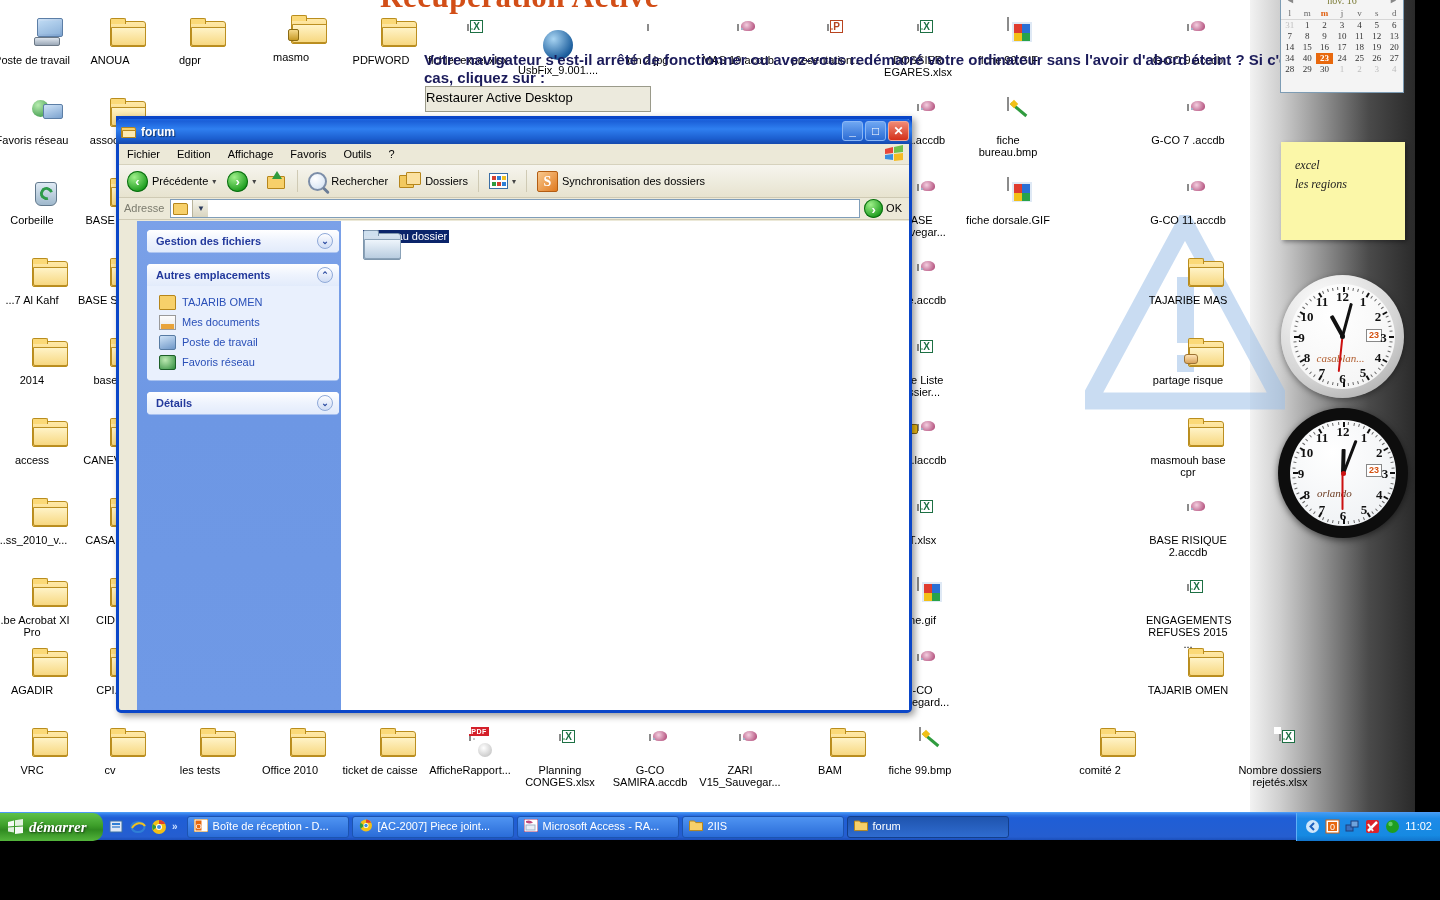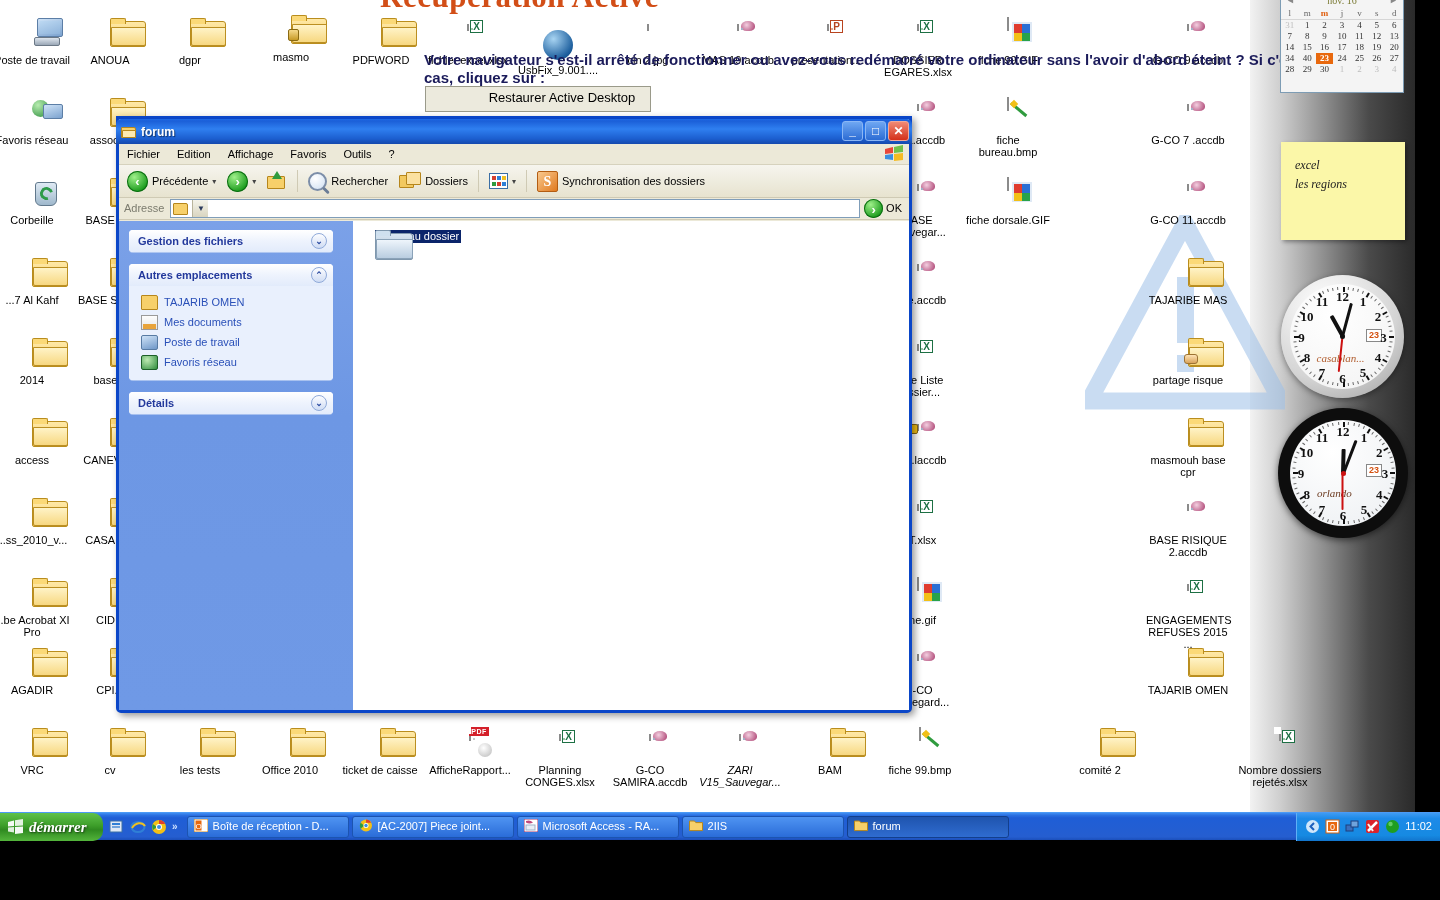--- a/index.html
+++ b/index.html
@@ -120,21 +120,21 @@
     position:absolute; left:424px; top:50px; width:900px;
     font:bold 15px/20px "Liberation Sans", sans-serif; color:#1b1b5a;
   }
   #ad-line3{
     position:absolute; left:424px; top:68px;
     font:bold 15px/20px "Liberation Sans", sans-serif; color:#1b1b5a;
   }
   #ad-btn{
     position:absolute; left:425px; top:86px; width:226px; height:26px;
     background:#eceadd; border:1px solid #9a9a8a;
-    font:13px/21px "Liberation Sans",sans-serif; text-align:center; color:#000;padding-left:48px;
+    font:13px/21px "Liberation Sans",sans-serif; text-align:left; color:#000;
   }
 
   
   #note{
     position:absolute; left:1281px; top:142px; width:124px; height:98px;
     background:#fbf7a8; box-shadow:2px 2px 4px rgba(0,0,0,.35);
     font:italic 12px/19px "Liberation Serif", serif; color:#222; padding:14px 0 0 14px;
   }
 
   
@@ -249,22 +249,23 @@
     display:flex; align-items:center; gap:4px; padding:0 2px; }
   #addrbox .fic{width:15px;height:12px;background:#f7d06a;border:1px solid #b6861b;border-radius:1px 2px 1px 1px;}
   #addrbox .txt{ flex:1; font:11px/13px "Liberation Sans",sans-serif; color:#000; white-space:nowrap; overflow:hidden;}
   #addrbox .dd{ width:16px;height:17px;background:linear-gradient(180deg,#f4f3ea,#d9d5c0);
     border-left:1px solid #b9b49c; color:#2b3a5c; font:8px/17px "Liberation Sans",sans-serif; text-align:center;}
   #goBtn{ display:flex; align-items:center; gap:3px; padding-right:4px;}
   #goBtn .circ{ width:19px;height:19px; }
 
   #winbody{ position:absolute; left:0; right:0; top:102px; bottom:0; display:flex; }
   #sidebar{
-    width:234px; background:linear-gradient(180deg,#7ba1e8 0%, #6d97e4 40%, #6f99e6 100%);
-    padding:9px 20px 0 10px;
+    width:204px; background:linear-gradient(180deg,#7ba1e8 0%, #6d97e4 40%, #6f99e6 100%);
+    padding:9px 2px 0 10px;
+    margin-left:18px;
   }
   .panel{ background:#fff; border-radius:4px; margin-bottom:12px; overflow:hidden;
           box-shadow:0 1px 0 rgba(255,255,255,.4); }
   .panel .ph{
     height:22px; display:flex; align-items:center; justify-content:space-between;
     padding:0 6px 0 9px;
     background:linear-gradient(180deg,#ffffff 0%, #eef3fd 50%, #e2ebfb 100%);
     font:bold 11px/13px "Liberation Sans",sans-serif; color:#23399c;
   }
   .chev{ width:16px;height:16px;border-radius:50%;
@@ -562,21 +563,21 @@
       <div class="dicon" style="left: 518px; top: 728px;">
         <span class="gl"><span class="ic-doc ic-xls"><i class="hd">X</i><i class="body"></i></span></span>
         <span class="lbl">Planning
 CONGES.xlsx</span>
       </div>
       <div class="dicon" style="left: 608px; top: 728px;">
         <span class="gl"><span class="ic-doc ic-access"><i class="hd"></i><i class="body"></i></span></span>
         <span class="lbl">G-CO
 SAMIRA.accdb</span>
       </div>
-      <div class="dicon" style="left: 698px; top: 728px; font-style: italic;">
+      <div class="dicon" style="left: 698px; top: 728px;">
         <span class="gl"><span class="ic-doc ic-access"><i class="hd"></i><i class="body"></i></span></span>
         <span class="lbl">ZARI
 V15_Sauvegar...</span>
       </div>
       <div class="dicon" style="left: 788px; top: 728px;">
         <span class="gl"><span class="ic-folder"><i class="back"></i><i class="tab"></i><i class="front"></i></span></span>
         <span class="lbl">BAM</span>
       </div>
       <div class="dicon" style="left: 878px; top: 728px;">
         <span class="gl"><span class="ic-bmp"><i class="brush"></i><i class="tip"></i></span></span>

